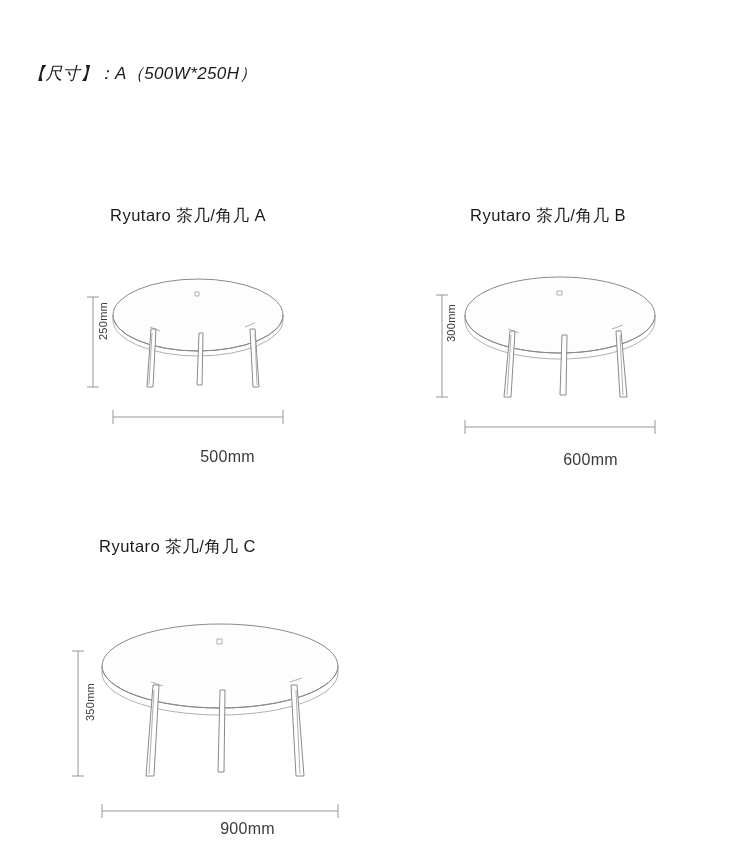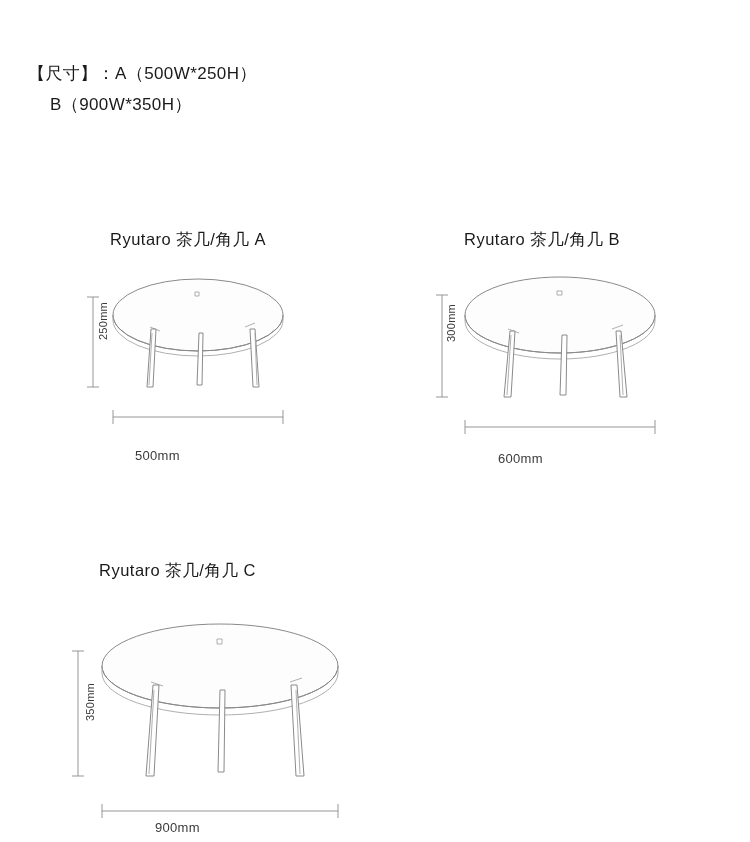--- a/index.html
+++ b/index.html
@@ -17,35 +17,35 @@
   }
 
   
   .spec {
     position: absolute;
     left: 28px;
     top: 58px;
     font-size: 17px;
     line-height: 31px;
     letter-spacing: 0.4px;
+    font-style: italic;
   }
   .spec .line2, .spec .line3 {
     padding-left: 22px;
   }
 
   
   .figure {
     position: absolute;
   }
   .fig-title {
     font-size: 16.5px;
     letter-spacing: 0.5px;
     white-space: nowrap;
     color: #1a1a1a;
-    margin-top: 24px;
   }
   .fig-canvas {
     position: relative;
   }
   .fig-canvas svg {
     display: block;
     overflow: visible;
   }
 
   
@@ -53,37 +53,37 @@
     position: absolute;
     font-size: 11px;
     color: #3a3a3a;
     transform: rotate(-90deg);
     transform-origin: 50% 50%;
     white-space: nowrap;
     letter-spacing: 0.3px;
   }
   .dim-h {
     position: absolute;
-    font-size: 13px;
+    font-size: 16px;
     color: #3a3a3a;
     white-space: nowrap;
     letter-spacing: 0.3px;
-    text-align: left;
+    text-align: right;
   }
 
   
   #fig-a { left: 95px; top: 205px; }
   #fig-a .fig-title { position: absolute; left: 15px; top: 0; }
   #fig-a .fig-canvas { position: absolute; left: 0; top: 52px; width: 220px; height: 210px; }
   #fig-a .dim-v { left: -22px; top: 110px; width: 60px; text-align: center; }
   #fig-a .dim-h { left: 40px; top: 243px; width: 120px; }
 
   
   #fig-b { left: 440px; top: 205px; }
-  #fig-b .fig-title { position: absolute; left: 24px; top: 0; }
+  #fig-b .fig-title { position: absolute; left: 30px; top: 0; }
   #fig-b .fig-canvas { position: absolute; left: 0; top: 52px; width: 240px; height: 215px; }
   #fig-b .dim-v { left: -19px; top: 112px; width: 60px; text-align: center; }
   #fig-b .dim-h { left: 58px; top: 246px; width: 120px; }
 
   
   #fig-c { left: 85px; top: 536px; }
   #fig-c .fig-title { position: absolute; left: 14px; top: 0; }
   #fig-c .fig-canvas { position: absolute; left: 0; top: 70px; width: 280px; height: 240px; }
   #fig-c .dim-v { left: -25px; top: 160px; width: 60px; text-align: center; }
   #fig-c .dim-h { left: 70px; top: 284px; width: 120px; }
@@ -112,21 +112,20 @@
     fill: #ffffff;
     stroke: #8a8a8a;
     stroke-width: 1;
   }
 </style>
 </head>
 <body>
 
 <div class="spec">
   <div class="line1">【尺寸】：A（500W*250H）</div>
-  <div class="line3">B（900W*350H）</div>
 </div>
 
 <div class="figure" id="fig-a">
   <div class="fig-title">Ryutaro 茶几/角几 A</div>
 
   <div class="fig-canvas">
     <svg width="220" height="215" viewBox="0 0 220 215">
 
       <ellipse class="top-fill" cx="103" cy="58" rx="85" ry="36"></ellipse>
 

